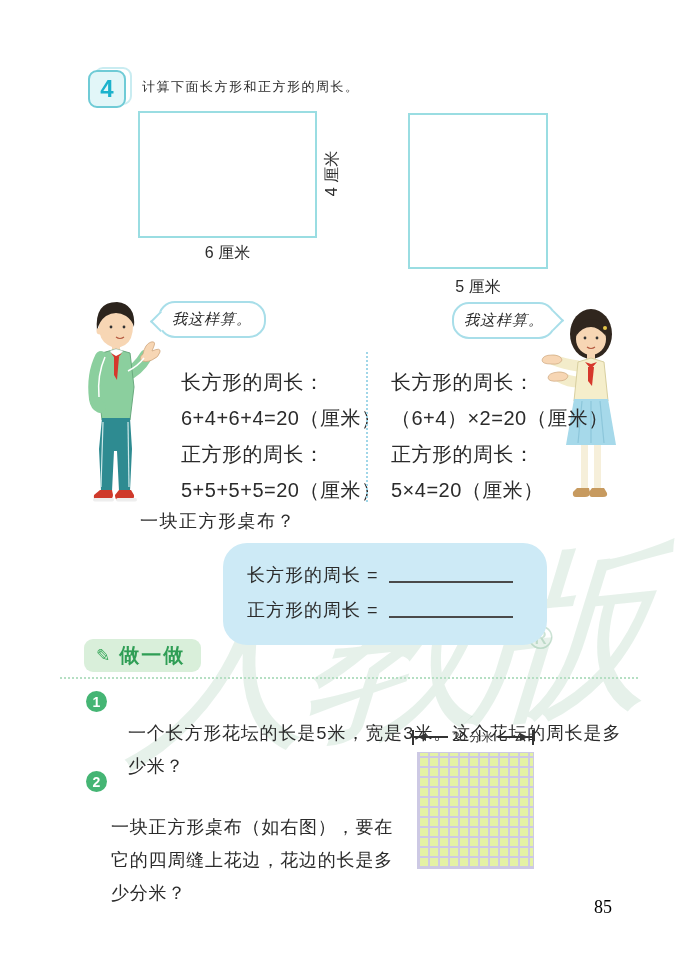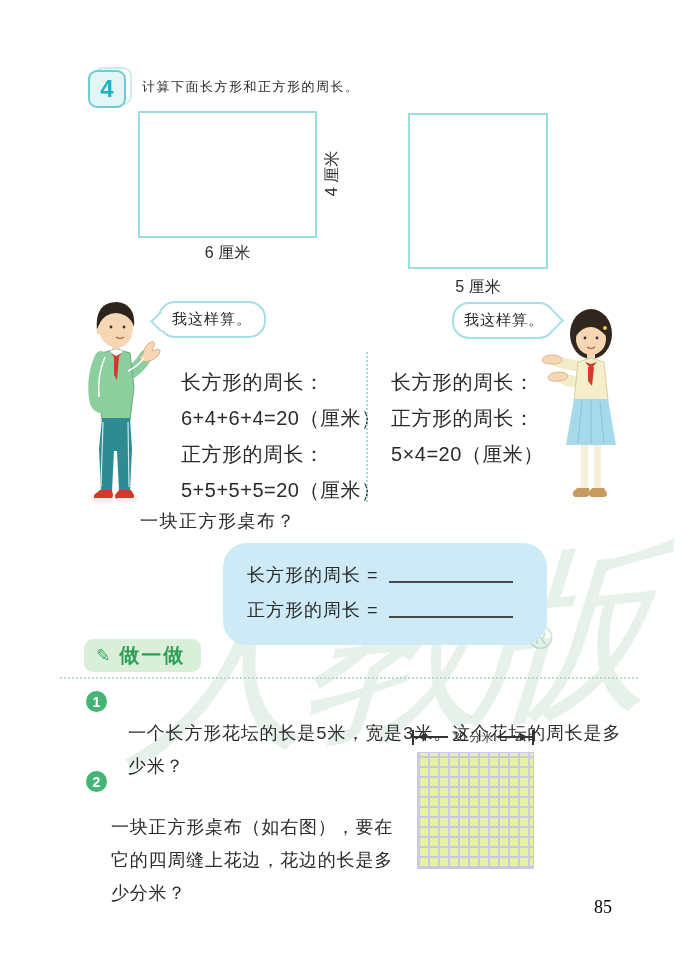--- a/index.html
+++ b/index.html
@@ -39,21 +39,21 @@
   .square-shape{left:408px; top:113px; width:136px; height:152px;}
   .dim-label{position:absolute; font-size:16px; color:#2b2b2b; text-align:center;}
   .label-6cm{left:138px; top:243px; width:179px;}
   .label-5cm{left:408px; top:277px; width:140px;}
   .label-4cm{left:302px; top:163px; width:60px; transform:rotate(-90deg);}
   
   .bubble{
     position:absolute; height:33px; background:#fff;
     border:2px solid #a8dee9; border-radius:17px;
     display:flex; align-items:center; justify-content:center;
-    font-size:15px; letter-spacing:1px; z-index:2;
+    font-size:15px; letter-spacing:1px; z-index:2;font-style:italic;
   }
   .bubble .tail{
     content:""; position:absolute; width:13px; height:13px; background:#fff;
     transform:rotate(45deg);
   }
   .bubble-boy{left:158px; top:301px; width:104px;}
   .bubble-boy .tail{left:-7px; top:11px; border-left:2px solid #a8dee9; border-bottom:2px solid #a8dee9;}
   .bubble-girl{left:452px; top:302px; width:100px;}
   .bubble-girl .tail{right:-7px; top:9px; border-right:2px solid #a8dee9; border-top:2px solid #a8dee9;}
   
@@ -215,20 +215,21 @@
 
     <div class="solution solution-left">
       <div>长方形的周长：</div>
       <div>6+4+6+4=20（厘米）</div>
       <div>正方形的周长：</div>
       <div>5+5+5+5=20（厘米）</div>
     </div>
     <div class="col-divider"></div>
     <div class="solution solution-right">
       <div>长方形的周长：</div>
+      <div>（6+4）×2=20（厘米）</div>
       <div>正方形的周长：</div>
       <div>5×4=20（厘米）</div>
     </div>
 
     <div class="question">一块正方形桌布？</div>
     <div class="answer-box">
       <div class="answer-row">
         <span>长方形的周长 =</span>
         <span class="answer-blank"></span>
       </div>

